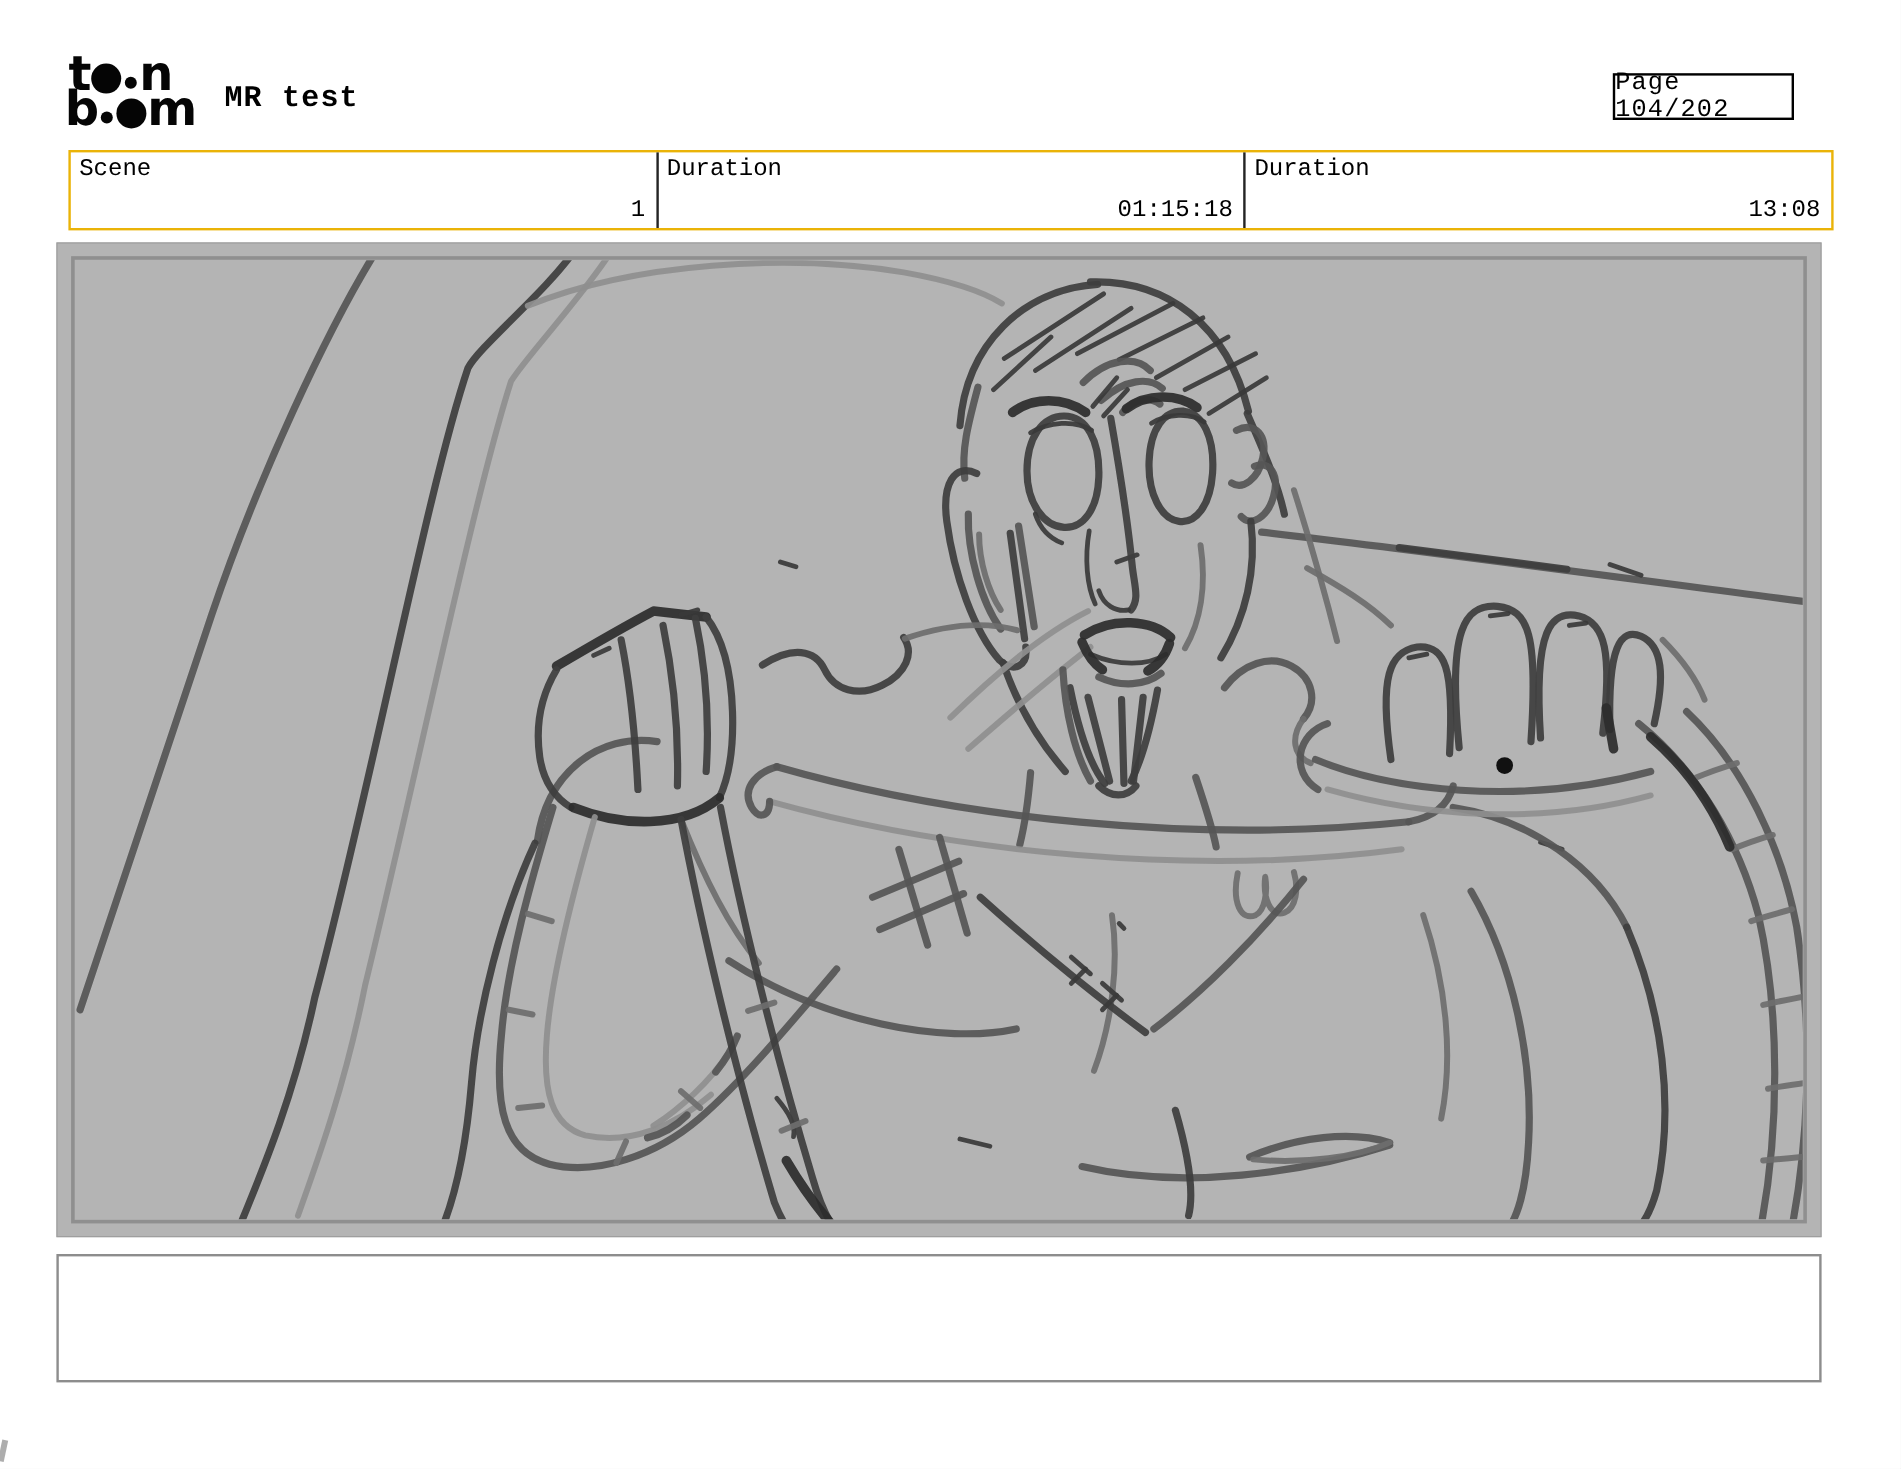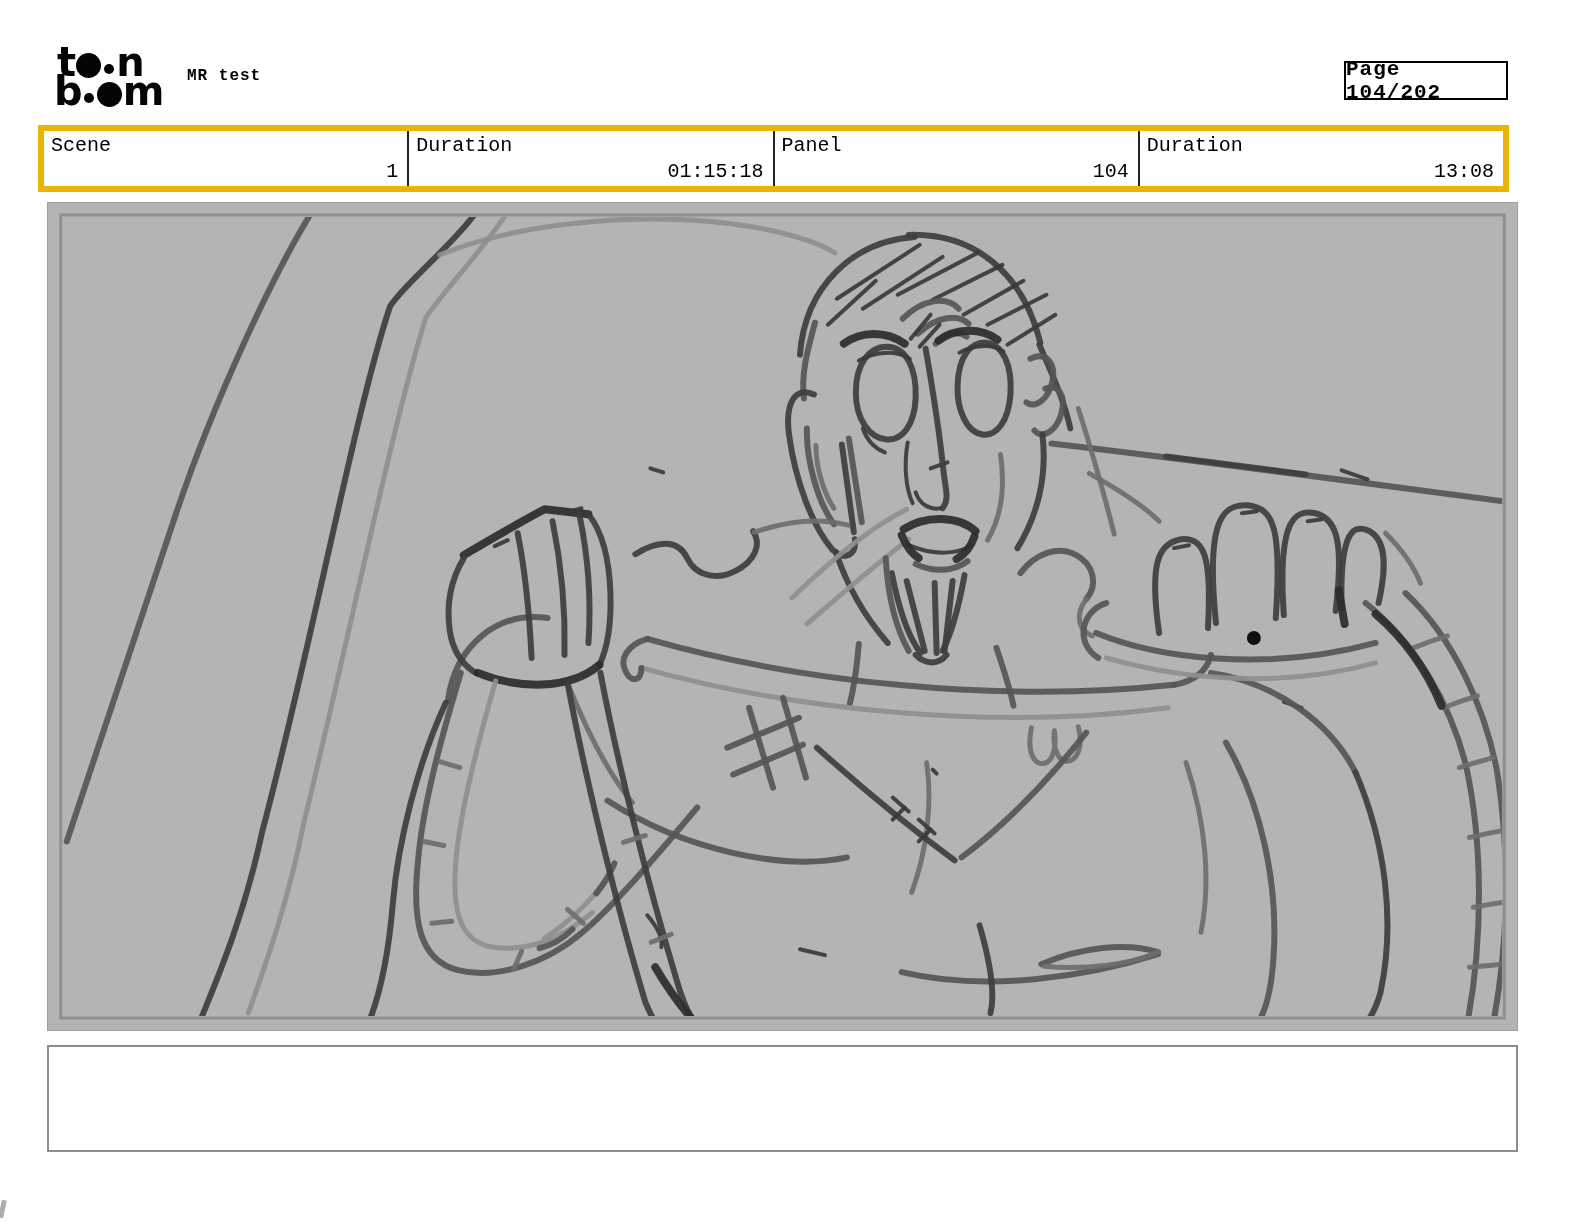--- a/index.html
+++ b/index.html
@@ -8,29 +8,29 @@
 
   
   .logo{position:absolute;left:57px;top:47px;}
   .logo-row{display:flex;align-items:center;height:31px;
             font-family:"DejaVu Sans", sans-serif;font-weight:900;
             font-size:40px;line-height:31px;letter-spacing:-1px;color:#050505;}
   .logo-row.r2{margin-top:-2px;margin-left:-3px;}
   .dot-lg{width:25px;height:25px;border-radius:50%;background:#050505;margin:0 1px;transform:translateY(3px);}
   .dot-sm{width:10px;height:10px;border-radius:50%;background:#050505;margin:0 2px;transform:translateY(6px);}
 
-  .doc-title{position:absolute;left:187px;top:67px;font-size:16px;font-weight:bold;letter-spacing:1px;}
-  .page-box{position:absolute;left:1344px;top:61px;width:164px;height:39px;
+  .doc-title{position:absolute;left:187px;top:67px;font-size:25px;font-weight:bold;letter-spacing:1px;}
+  .page-box{position:absolute;left:1344px;top:61px;width:151px;height:39px;
             border:2px solid #000;box-sizing:border-box;background:#fff;
             display:flex;align-items:center;justify-content:center;
-            font-size:21px;font-weight:bold;letter-spacing:1px;}
-
-  
-  .info-table{position:absolute;left:38px;top:125px;width:1471px;height:67px;
-              border:6px solid #eab308;box-sizing:border-box;display:flex;background:#fff;}
+            font-size:21px;font-weight:normal;letter-spacing:1px;}
+
+  
+  .info-table{position:absolute;left:57px;top:125px;width:1471px;height:67px;
+              border:2px solid #eab308;box-sizing:border-box;display:flex;background:#fff;}
   .info-cell{flex:1 1 0;position:relative;border-left:2px solid #242424;}
   .info-cell:first-child{border-left:none;}
   .info-label{position:absolute;left:7px;top:3px;font-size:20px;}
   .info-value{position:absolute;right:9px;bottom:3px;font-size:20px;}
 
   
   .panel{position:absolute;left:47px;top:202px;width:1471px;height:829px;
          background:#b4b4b4;border:1px solid #9e9e9e;box-sizing:border-box;}
   .panel svg{position:absolute;left:0;top:0;width:100%;height:100%;display:block;}
   .sk path, .sk ellipse{fill:none;stroke-linecap:round;stroke-linejoin:round;opacity:.92;}
@@ -72,24 +72,20 @@
   <div class="page-box">Page 104/202</div>
 
   <div class="info-table">
     <div class="info-cell">
       <span class="info-label">Scene</span>
       <span class="info-value">1</span>
     </div>
     <div class="info-cell">
       <span class="info-label">Duration</span>
       <span class="info-value">01:15:18</span>
-    </div>
-    <div class="info-cell">
-      <span class="info-label">Panel</span>
-      <span class="info-value">104</span>
     </div>
     <div class="info-cell">
       <span class="info-label">Duration</span>
       <span class="info-value">13:08</span>
     </div>
   </div>
 
   <div class="panel" title="Rough pencil storyboard sketch: wide-eyed bearded man gripping harness straps at both shoulders with clenched fists, ribbed hoses trailing down; diagonal frame lines behind him">
     <svg viewBox="0 0 1471 829">
       <defs>

